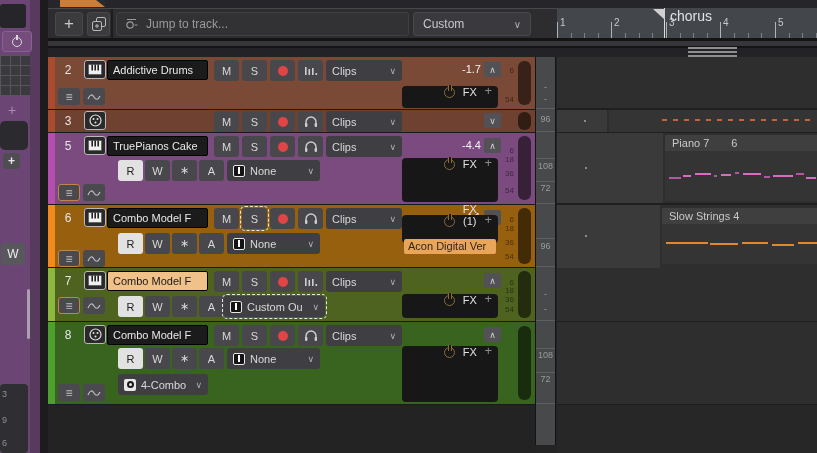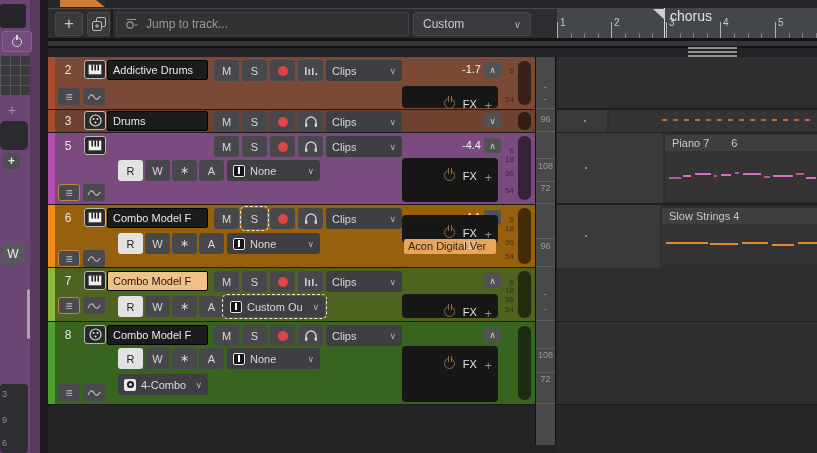--- a/index.html
+++ b/index.html
@@ -85,21 +85,21 @@
   .dd { position:absolute; height:21px; background:#3f3f43; border-radius:3px; display:flex; align-items:center;
         padding:0 6px; color:#d8d8d8; font-size:11px; gap:5px; }
   .dd .chev { margin-left:auto; color:#b0b0b0; font-size:9px; }
   .tval { position:absolute; right:54px; top:6px; color:#f2f2f2; font-size:11px; }
   .cchev { position:absolute; right:34px; top:5px; width:17px; height:15px; background:#515156; border-radius:2px;
            color:#cfcfcf; font-size:9px; display:flex; align-items:center; justify-content:center; }
   .mini { position:absolute; width:22px; height:17px; background:#4a4a4e; border-radius:3px; color:#bfbfbf;
           display:flex; align-items:center; justify-content:center; font-size:12px; }
   .mini.hl { border:1px solid #c08648; }
   .fxbin { position:absolute; left:354px; width:96px; background:#171717; border-radius:4px; }
-  .fxhead { display:flex; align-items:flex-start; height:20px; padding:12px 6px; color:#e0e0e0; font-size:11px;margin-left:36px; }
+  .fxhead { display:flex; align-items:flex-end; height:20px; padding:12px 6px; color:#e0e0e0; font-size:11px;margin-left:36px; }
   .fxhead .fxlabel { flex:1; text-align:center; }
   .fxhead .fxplus { color:#8a8a8a; font-size:13px; }
   .fxitem { margin:0 2px; height:15px; background:#e9a65b; border-radius:2px; color:#33241a; font-size:11px;
             line-height:15px; padding-left:4px; white-space:nowrap; overflow:hidden; }
   .powerring { width:11px; height:11px; border:1.5px solid #8a6a3a; border-radius:50%; position:relative; }
   .powerring::after { content:""; position:absolute; left:50%; top:-3px; width:2px; height:6px; background:#171717;
                       transform:translateX(-50%); border-left:1px solid #8a6a3a; border-right:1px solid #8a6a3a; }
   .fader-slot { position:absolute; left:470px; width:13px; background:rgba(0,0,0,0.55); border-radius:6px; }
   .ftick { position:absolute; left:444px; width:22px; text-align:right; font-size:8px; color:rgba(0,0,0,0.5); }
   .inbadge { width:12px; height:12px; background:#141414; border:1px solid #e8e8e8; border-radius:2px;
@@ -274,21 +274,20 @@
       <div class="strip" style="background:#a84b2e"></div>
       <span class="tnum" style="top:4px">3</span>
       <span class="iconbox" style="top:1px">
         <svg width="13" height="13" viewBox="0 0 13 13">
           <circle cx="6.5" cy="6.5" r="5.5" fill="none" stroke="#e0e0e0" stroke-width="1.2"></circle>
           <circle cx="4.5" cy="5" r="1" fill="#e0e0e0"></circle>
             <circle cx="8.5" cy="5" r="1" fill="#e0e0e0"></circle>
             <circle cx="6.5" cy="8.5" r="1" fill="#e0e0e0"></circle>
         </svg>
       </span>
-      <span class="nfield" style="top:1px">Drums</span>
       <span class="btn-sm" style="left:166px;top:1px">M</span>
       <span class="btn-sm" style="left:194px;top:1px">S</span>
       <span class="btn-sm" style="left:222px;top:1px">
           <i class="recdot"></i>
         </span>
       <span class="btn-sm" style="left:250px;top:1px">
         <svg width="14" height="12" viewBox="0 0 14 12">
           <path d="M2,10 V6 a5,5 0 0 1 10,0 V10" fill="none" stroke="#cfcfcf" stroke-width="1.4"></path>
           <rect x="1" y="7" width="2.4" height="4" rx="1" fill="#cfcfcf"></rect>
             <rect x="10.6" y="7" width="2.4" height="4" rx="1" fill="#cfcfcf"></rect>
@@ -306,20 +305,21 @@
       <div class="strip" style="background:#b44fb0"></div>
       <span class="tnum">5</span>
       <span class="iconbox">
         <svg width="14" height="11" viewBox="0 0 14 11">
           <rect x="0.5" y="0.5" width="13" height="10" rx="1" fill="#f0f0f0" stroke="#666"></rect>
           <rect x="3.4" y="0.5" width="1.6" height="6" fill="#222"></rect>
             <rect x="6.4" y="0.5" width="1.6" height="6" fill="#222"></rect>
             <rect x="9.4" y="0.5" width="1.6" height="6" fill="#222"></rect>
         </svg>
       </span>
+      <span class="nfield">TruePianos Cake</span>
       <span class="btn-sm" style="left:166px">M</span>
       <span class="btn-sm" style="left:194px">S</span>
       <span class="btn-sm" style="left:222px">
           <i class="recdot"></i>
         </span>
       <span class="btn-sm" style="left:250px">
         <svg width="14" height="12" viewBox="0 0 14 12">
           <path d="M2,10 V6 a5,5 0 0 1 10,0 V10" fill="none" stroke="#cfcfcf" stroke-width="1.4"></path>
           <rect x="1" y="7" width="2.4" height="4" rx="1" fill="#cfcfcf"></rect>
             <rect x="10.6" y="7" width="2.4" height="4" rx="1" fill="#cfcfcf"></rect>

